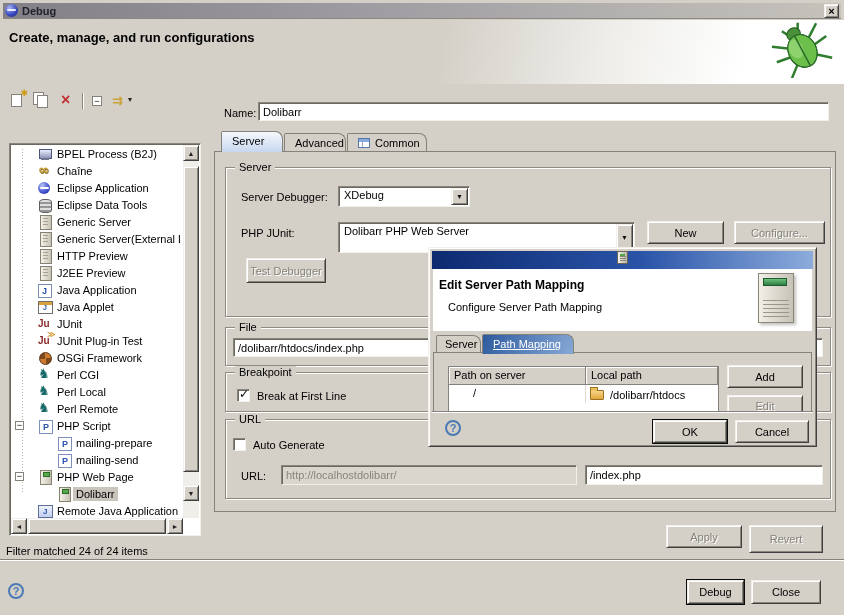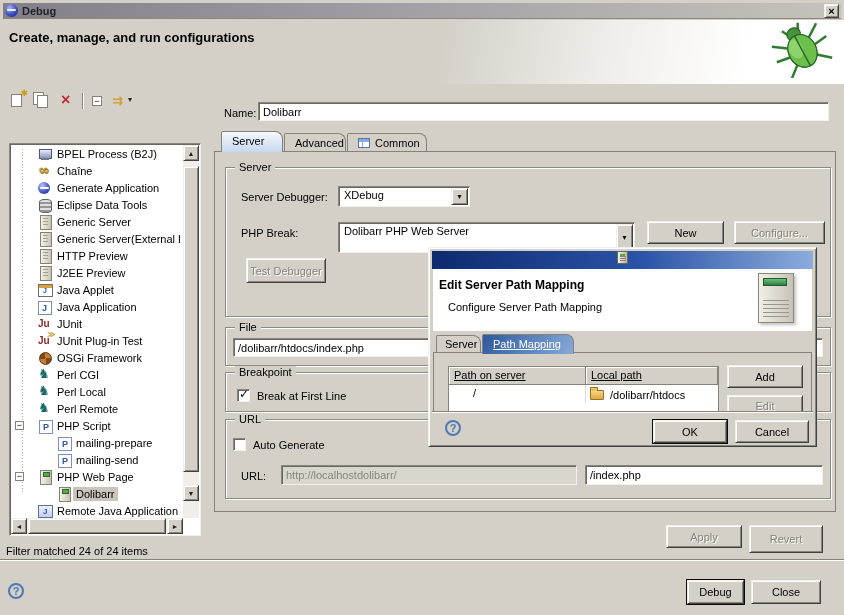--- a/index.html
+++ b/index.html
@@ -124,21 +124,21 @@
   .helpc { position:absolute; width:16px; height:16px; border:2px solid #4a7ab5; border-radius:50%;
     color:#4a7ab5; font:bold 11px/13px "Liberation Sans",sans-serif; text-align:center; background:transparent; }
 
   
   #dialog { position:absolute; left:428px; top:247px; width:389px; height:200px; background:#d4d0c8;
     border:1px solid; border-color:#f2f0ea #404040 #404040 #f2f0ea;
     box-shadow: inset 1px 1px 0 #fff, inset -1px -1px 0 #87857c; z-index:10; }
   .mtable { position:absolute; background:#fff; border:1px solid #84827a; overflow:hidden; }
   .mhead { display:flex; height:18px; }
   .mh { background:#d4d0c8; border-right:1px solid #84827a; border-bottom:1px solid #84827a;
-    box-shadow:inset 1px 1px 0 #fff; padding:2px 5px;text-decoration:underline; }
+    box-shadow:inset 1px 1px 0 #fff; padding:2px 5px; }
   .mrow { display:flex; height:18px; }
   .mc1 { width:137px; border-right:1px solid #dcdad2; padding:2px 4px 0 24px; }
   .mc2 { flex:1; padding:1px 4px 0 4px; display:flex; align-items:center; }
 
   .srv-art { position:absolute; width:36px; height:50px; background:linear-gradient(90deg,#f2efe7,#c6c2b6);
     border:1px solid #8a8878; box-shadow:2px 2px 3px rgba(0,0,0,.25); }
   .srv-art::before { content:""; position:absolute; left:4px; top:4px; width:22px; height:6px;
     background:linear-gradient(#6cc27c,#2e7d45); border:1px solid #1e5c30; }
   .srv-art::after { content:""; position:absolute; left:4px; bottom:4px; width:26px; height:18px;
     background:repeating-linear-gradient(#9a968a 0 1px,transparent 1px 4px); }
@@ -226,21 +226,21 @@
         <div class="trow lvl1">
           <span class="ic ic-bpel"></span>
           <span class="tlabel">BPEL Process (B2J)</span>
         </div>
         <div class="trow lvl1">
           <span class="ic ic-chain"></span>
           <span class="tlabel">Chaîne</span>
         </div>
         <div class="trow lvl1">
           <span class="ic ic-eclipse"></span>
-          <span class="tlabel">Generate Application</span>
+          <span class="tlabel">Eclipse Application</span>
         </div>
         <div class="trow lvl1">
           <span class="ic ic-database"></span>
           <span class="tlabel">Eclipse Data Tools</span>
         </div>
         <div class="trow lvl1">
           <span class="ic ic-server"></span>
           <span class="tlabel">Generic Server</span>
         </div>
         <div class="trow lvl1">
@@ -249,26 +249,26 @@
         </div>
         <div class="trow lvl1">
           <span class="ic ic-server"></span>
           <span class="tlabel">HTTP Preview</span>
         </div>
         <div class="trow lvl1">
           <span class="ic ic-server"></span>
           <span class="tlabel">J2EE Preview</span>
         </div>
         <div class="trow lvl1">
+          <span class="ic ic-java-app"></span>
+          <span class="tlabel">Java Application</span>
+        </div>
+        <div class="trow lvl1">
           <span class="ic ic-java-applet"></span>
           <span class="tlabel">Java Applet</span>
-        </div>
-        <div class="trow lvl1">
-          <span class="ic ic-java-app"></span>
-          <span class="tlabel">Java Application</span>
         </div>
         <div class="trow lvl1">
           <span class="ic ic-junit"></span>
           <span class="tlabel">JUnit</span>
         </div>
         <div class="trow lvl1">
           <span class="ic ic-junit-plugin"></span>
           <span class="tlabel">JUnit Plug-in Test</span>
         </div>
         <div class="trow lvl1">
@@ -347,21 +347,21 @@
 <div class="abs" style="left:214px;top:151px;width:622px;height:361px;border:1px solid #84827a;background:#d4d0c8;"></div>
 
 <div class="grp" style="left:225px;top:167px;width:606px;height:150px;">
   <span class="legend">Server</span>
 </div>
 <div class="lbl" style="left:241px;top:191px;">Server Debugger:</div>
 <div class="combo" style="left:338px;top:186px;width:132px;height:21px;">
   <div class="cfield">XDebug</div>
   <div class="cbtn">▼</div>
 </div>
-<div class="lbl" style="left:241px;top:227px;">PHP Break:</div>
+<div class="lbl" style="left:241px;top:227px;">PHP JUnit:</div>
 <div class="combo" style="left:338px;top:222px;width:297px;height:31px;">
   <div class="cfield">Dolibarr PHP Web Server</div>
   <div class="cbtn">▼</div>
 </div>
 <div class="btn" style="left:647px;top:221px;width:77px;height:23px;">
   <span>New</span>
 </div>
 <div class="btn" style="left:734px;top:221px;width:91px;height:23px;">
   <span class="disabled-txt">Configure...</span>
 </div>

